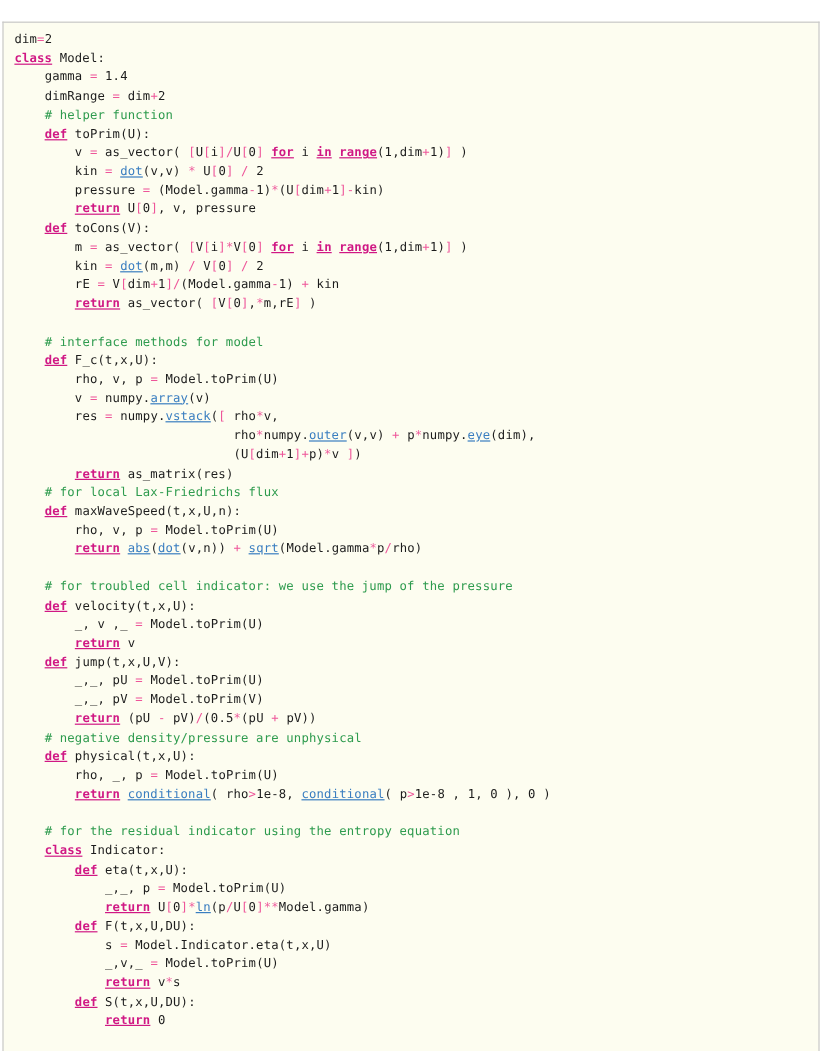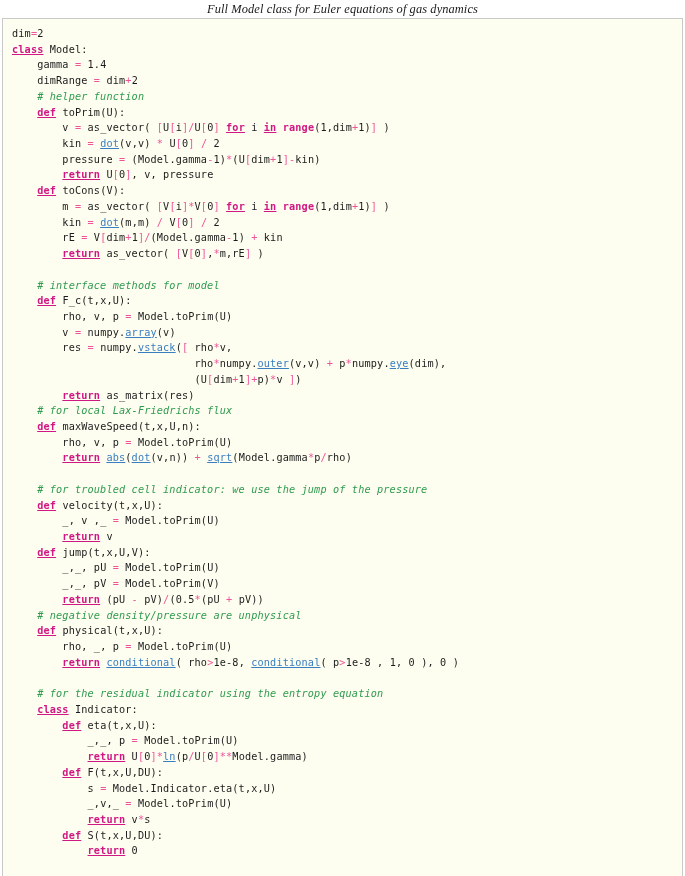--- a/index.html
+++ b/index.html
@@ -53,34 +53,33 @@
     font-size: 10.2px;
     line-height: 15.72px;
     color: #1c1c1c;
     white-space: pre;
     tab-size: 4;
     letter-spacing: 0.16px;
   }
   .ln { display: block; height: 15.72px; }
   
   .k  { color: #d01884; font-weight: bold; text-decoration: underline; }   
-  .kb { color: #d01884; font-weight: bold; }   
+  .kb { color: #d01884; font-weight: bold; text-decoration: underline; }   
   .op { color: #ee5599; }                      
   .br { color: #ee5599; }                      
   .nb { color: #3a7ec0; text-decoration: underline; }                      
-  .c  { color: #2e9b4e; font-style: italic; }  
+  .c  { color: #2e9b4e; }  
   .n  { color: #1c1c1c; }                      
   .num{ color: #1c1c1c; }
 </style>
 </head>
 <body>
 
 <div class="page">
 
-  <div class="figure-caption">Full Model class for Euler equations of gas dynamics</div>
 
   <div class="code-box">
     <div class="code-scroll">
       <pre class="code" id="code-pre"><span class="ln"><span class="n">dim</span><span class="op">=</span><span class="num">2</span></span><span class="ln"><span class="k">class</span> <span class="n">Model</span>:</span><span class="ln">    <span class="n">gamma</span> <span class="op">=</span> <span class="num">1.4</span></span><span class="ln">    <span class="n">dimRange</span> <span class="op">=</span> <span class="n">dim</span><span class="op">+</span><span class="num">2</span></span><span class="ln">    <span class="c"># helper function</span></span><span class="ln">    <span class="k">def</span> <span class="n">toPrim</span>(<span class="n">U</span>):</span><span class="ln">        <span class="n">v</span> <span class="op">=</span> <span class="n">as_vector</span>( <span class="br">[</span><span class="n">U</span><span class="br">[</span><span class="n">i</span><span class="br">]</span><span class="op">/</span><span class="n">U</span><span class="br">[</span><span class="num">0</span><span class="br">]</span> <span class="k">for</span> <span class="n">i</span> <span class="k">in</span> <span class="kb">range</span>(<span class="num">1</span>,<span class="n">dim</span><span class="op">+</span><span class="num">1</span>)<span class="br">]</span> )</span><span class="ln">        <span class="n">kin</span> <span class="op">=</span> <span class="nb">dot</span>(<span class="n">v</span>,<span class="n">v</span>) <span class="op">*</span> <span class="n">U</span><span class="br">[</span><span class="num">0</span><span class="br">]</span> <span class="op">/</span> <span class="num">2</span></span><span class="ln">        <span class="n">pressure</span> <span class="op">=</span> (<span class="n">Model</span>.<span class="n">gamma</span><span class="op">-</span><span class="num">1</span>)<span class="op">*</span>(<span class="n">U</span><span class="br">[</span><span class="n">dim</span><span class="op">+</span><span class="num">1</span><span class="br">]</span><span class="op">-</span><span class="n">kin</span>)</span><span class="ln">        <span class="k">return</span> <span class="n">U</span><span class="br">[</span><span class="num">0</span><span class="br">]</span>, <span class="n">v</span>, <span class="n">pressure</span></span><span class="ln">    <span class="k">def</span> <span class="n">toCons</span>(<span class="n">V</span>):</span><span class="ln">        <span class="n">m</span> <span class="op">=</span> <span class="n">as_vector</span>( <span class="br">[</span><span class="n">V</span><span class="br">[</span><span class="n">i</span><span class="br">]</span><span class="op">*</span><span class="n">V</span><span class="br">[</span><span class="num">0</span><span class="br">]</span> <span class="k">for</span> <span class="n">i</span> <span class="k">in</span> <span class="kb">range</span>(<span class="num">1</span>,<span class="n">dim</span><span class="op">+</span><span class="num">1</span>)<span class="br">]</span> )</span><span class="ln">        <span class="n">kin</span> <span class="op">=</span> <span class="nb">dot</span>(<span class="n">m</span>,<span class="n">m</span>) <span class="op">/</span> <span class="n">V</span><span class="br">[</span><span class="num">0</span><span class="br">]</span> <span class="op">/</span> <span class="num">2</span></span><span class="ln">        <span class="n">rE</span> <span class="op">=</span> <span class="n">V</span><span class="br">[</span><span class="n">dim</span><span class="op">+</span><span class="num">1</span><span class="br">]</span><span class="op">/</span>(<span class="n">Model</span>.<span class="n">gamma</span><span class="op">-</span><span class="num">1</span>) <span class="op">+</span> <span class="n">kin</span></span><span class="ln">        <span class="k">return</span> <span class="n">as_vector</span>( <span class="br">[</span><span class="n">V</span><span class="br">[</span><span class="num">0</span><span class="br">]</span>,<span class="op">*</span><span class="n">m</span>,<span class="n">rE</span><span class="br">]</span> )</span><span class="ln">&nbsp;</span><span class="ln">    <span class="c"># interface methods for model</span></span><span class="ln">    <span class="k">def</span> <span class="n">F_c</span>(<span class="n">t</span>,<span class="n">x</span>,<span class="n">U</span>):</span><span class="ln">        <span class="n">rho</span>, <span class="n">v</span>, <span class="n">p</span> <span class="op">=</span> <span class="n">Model</span>.<span class="n">toPrim</span>(<span class="n">U</span>)</span><span class="ln">        <span class="n">v</span> <span class="op">=</span> <span class="n">numpy</span>.<span class="nb">array</span>(<span class="n">v</span>)</span><span class="ln">        <span class="n">res</span> <span class="op">=</span> <span class="n">numpy</span>.<span class="nb">vstack</span>(<span class="br">[</span> <span class="n">rho</span><span class="op">*</span><span class="n">v</span>,</span><span class="ln">                             <span class="n">rho</span><span class="op">*</span><span class="n">numpy</span>.<span class="nb">outer</span>(<span class="n">v</span>,<span class="n">v</span>) <span class="op">+</span> <span class="n">p</span><span class="op">*</span><span class="n">numpy</span>.<span class="nb">eye</span>(<span class="n">dim</span>),</span><span class="ln">                             (<span class="n">U</span><span class="br">[</span><span class="n">dim</span><span class="op">+</span><span class="num">1</span><span class="br">]</span><span class="op">+</span><span class="n">p</span>)<span class="op">*</span><span class="n">v</span> <span class="br">]</span>)</span><span class="ln">        <span class="k">return</span> <span class="n">as_matrix</span>(<span class="n">res</span>)</span><span class="ln">    <span class="c"># for local Lax-Friedrichs flux</span></span><span class="ln">    <span class="k">def</span> <span class="n">maxWaveSpeed</span>(<span class="n">t</span>,<span class="n">x</span>,<span class="n">U</span>,<span class="n">n</span>):</span><span class="ln">        <span class="n">rho</span>, <span class="n">v</span>, <span class="n">p</span> <span class="op">=</span> <span class="n">Model</span>.<span class="n">toPrim</span>(<span class="n">U</span>)</span><span class="ln">        <span class="k">return</span> <span class="nb">abs</span>(<span class="nb">dot</span>(<span class="n">v</span>,<span class="n">n</span>)) <span class="op">+</span> <span class="nb">sqrt</span>(<span class="n">Model</span>.<span class="n">gamma</span><span class="op">*</span><span class="n">p</span><span class="op">/</span><span class="n">rho</span>)</span><span class="ln">&nbsp;</span><span class="ln">    <span class="c"># for troubled cell indicator: we use the jump of the pressure</span></span><span class="ln">    <span class="k">def</span> <span class="n">velocity</span>(<span class="n">t</span>,<span class="n">x</span>,<span class="n">U</span>):</span><span class="ln">        <span class="n">_</span>, <span class="n">v</span> ,<span class="n">_</span> <span class="op">=</span> <span class="n">Model</span>.<span class="n">toPrim</span>(<span class="n">U</span>)</span><span class="ln">        <span class="k">return</span> <span class="n">v</span></span><span class="ln">    <span class="k">def</span> <span class="n">jump</span>(<span class="n">t</span>,<span class="n">x</span>,<span class="n">U</span>,<span class="n">V</span>):</span><span class="ln">        <span class="n">_</span>,<span class="n">_</span>, <span class="n">pU</span> <span class="op">=</span> <span class="n">Model</span>.<span class="n">toPrim</span>(<span class="n">U</span>)</span><span class="ln">        <span class="n">_</span>,<span class="n">_</span>, <span class="n">pV</span> <span class="op">=</span> <span class="n">Model</span>.<span class="n">toPrim</span>(<span class="n">V</span>)</span><span class="ln">        <span class="k">return</span> (<span class="n">pU</span> <span class="op">-</span> <span class="n">pV</span>)<span class="op">/</span>(<span class="num">0.5</span><span class="op">*</span>(<span class="n">pU</span> <span class="op">+</span> <span class="n">pV</span>))</span><span class="ln">    <span class="c"># negative density/pressure are unphysical</span></span><span class="ln">    <span class="k">def</span> <span class="n">physical</span>(<span class="n">t</span>,<span class="n">x</span>,<span class="n">U</span>):</span><span class="ln">        <span class="n">rho</span>, <span class="n">_</span>, <span class="n">p</span> <span class="op">=</span> <span class="n">Model</span>.<span class="n">toPrim</span>(<span class="n">U</span>)</span><span class="ln">        <span class="k">return</span> <span class="nb">conditional</span>( <span class="n">rho</span><span class="op">&gt;</span><span class="num">1e-8</span>, <span class="nb">conditional</span>( <span class="n">p</span><span class="op">&gt;</span><span class="num">1e-8</span> , <span class="num">1</span>, <span class="num">0</span> ), <span class="num">0</span> )</span><span class="ln">&nbsp;</span><span class="ln">    <span class="c"># for the residual indicator using the entropy equation</span></span><span class="ln">    <span class="k">class</span> <span class="n">Indicator</span>:</span><span class="ln">        <span class="k">def</span> <span class="n">eta</span>(<span class="n">t</span>,<span class="n">x</span>,<span class="n">U</span>):</span><span class="ln">            <span class="n">_</span>,<span class="n">_</span>, <span class="n">p</span> <span class="op">=</span> <span class="n">Model</span>.<span class="n">toPrim</span>(<span class="n">U</span>)</span><span class="ln">            <span class="k">return</span> <span class="n">U</span><span class="br">[</span><span class="num">0</span><span class="br">]</span><span class="op">*</span><span class="nb">ln</span>(<span class="n">p</span><span class="op">/</span><span class="n">U</span><span class="br">[</span><span class="num">0</span><span class="br">]</span><span class="op">**</span><span class="n">Model</span>.<span class="n">gamma</span>)</span><span class="ln">        <span class="k">def</span> <span class="n">F</span>(<span class="n">t</span>,<span class="n">x</span>,<span class="n">U</span>,<span class="n">DU</span>):</span><span class="ln">            <span class="n">s</span> <span class="op">=</span> <span class="n">Model</span>.<span class="n">Indicator</span>.<span class="n">eta</span>(<span class="n">t</span>,<span class="n">x</span>,<span class="n">U</span>)</span><span class="ln">            <span class="n">_</span>,<span class="n">v</span>,<span class="n">_</span> <span class="op">=</span> <span class="n">Model</span>.<span class="n">toPrim</span>(<span class="n">U</span>)</span><span class="ln">            <span class="k">return</span> <span class="n">v</span><span class="op">*</span><span class="n">s</span></span><span class="ln">        <span class="k">def</span> <span class="n">S</span>(<span class="n">t</span>,<span class="n">x</span>,<span class="n">U</span>,<span class="n">DU</span>):</span><span class="ln">            <span class="k">return</span> <span class="num">0</span></span></pre>
     </div>
   </div>
 
 </div>
 
 </body></html>

